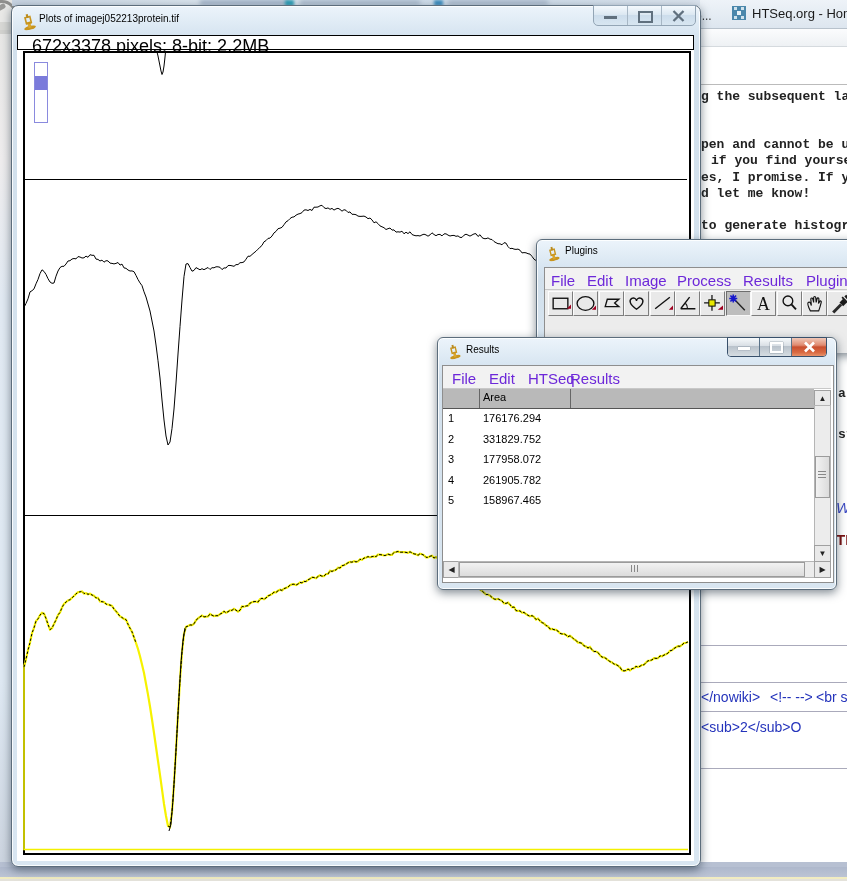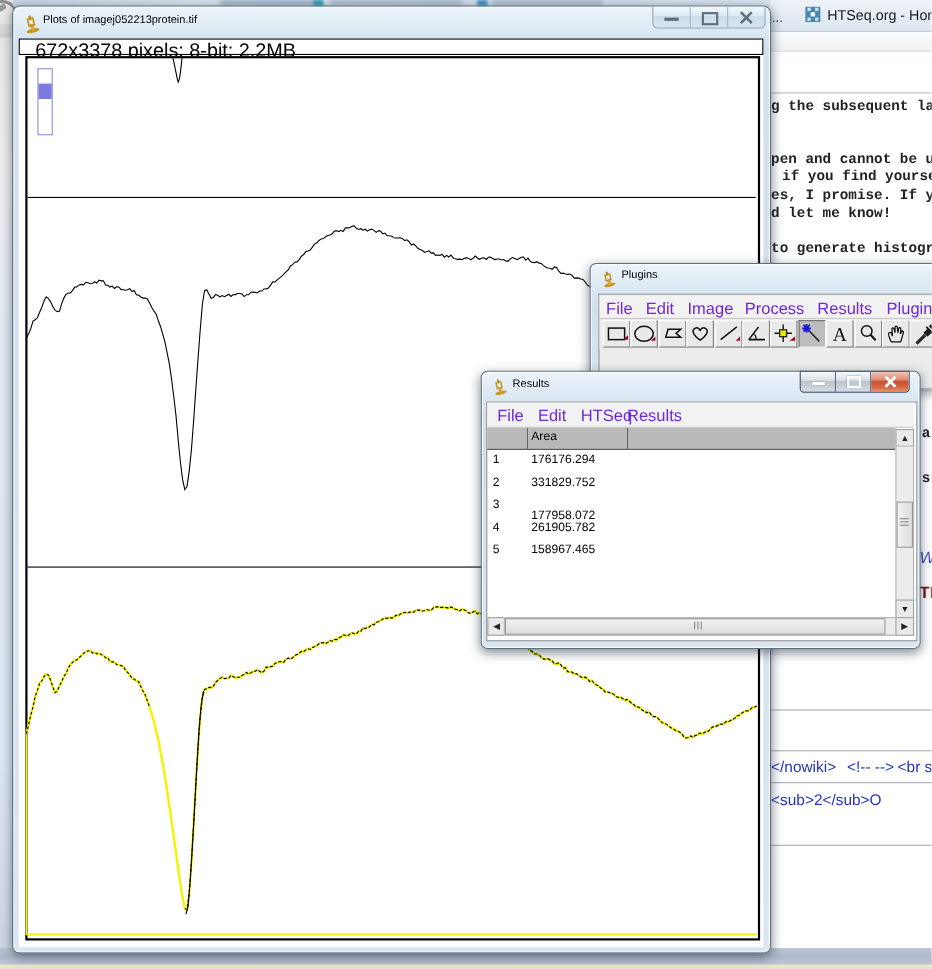--- a/index.html
+++ b/index.html
@@ -254,21 +254,21 @@
   <div class="abs" style="left:5px;top:51px;width:371px;height:19px;background:#b9b9b9;border-bottom:1px solid #555;"></div>
   <div class="abs" style="left:41px;top:51px;width:1px;height:19px;background:#666;"></div>
   <div class="abs" style="left:132px;top:51px;width:1px;height:19px;background:#666;"></div>
   <div class="abs tbl" style="left:45px;top:53px;">Area</div>
 
   <div class="abs tbl" style="left:10px;top:74px;">1</div>
     <div class="abs tbl" style="left:45px;top:74px;">176176.294</div>
   <div class="abs tbl" style="left:10px;top:95px;">2</div>
     <div class="abs tbl" style="left:45px;top:95px;">331829.752</div>
   <div class="abs tbl" style="left:10px;top:115px;">3</div>
-    <div class="abs tbl" style="left:45px;top:125px;">177958.072</div>
+    <div class="abs tbl" style="left:45px;top:115px;">177958.072</div>
   <div class="abs tbl" style="left:10px;top:136px;">4</div>
     <div class="abs tbl" style="left:45px;top:136px;">261905.782</div>
   <div class="abs tbl" style="left:10px;top:156px;">5</div>
     <div class="abs tbl" style="left:45px;top:156px;">158967.465</div>
 
   <div class="arrowbox" style="left:376px;top:52px;">▲</div>
   <div class="sbtrack" style="left:376px;top:67px;width:15px;height:140px;"></div>
   <div class="sbthumb" style="left:377px;top:118px;width:13px;height:40px;"></div>
   <div class="abs" style="left:380px;top:133px;width:8px;height:1px;background:#888;box-shadow:0 3px 0 #888,0 6px 0 #888;"></div>
   <div class="arrowbox" style="left:376px;top:207px;">▼</div>

